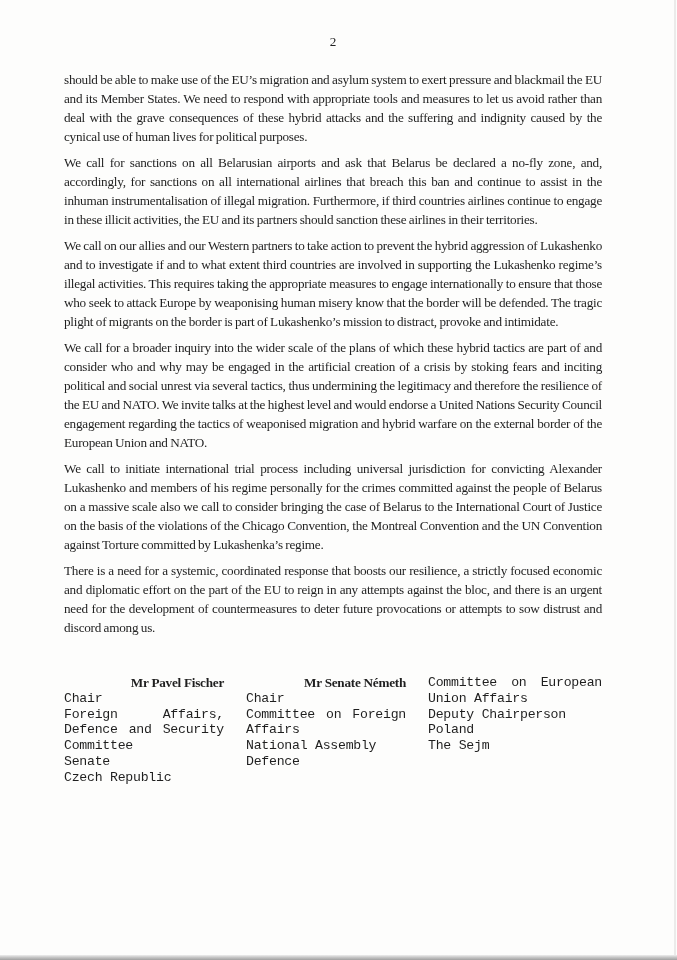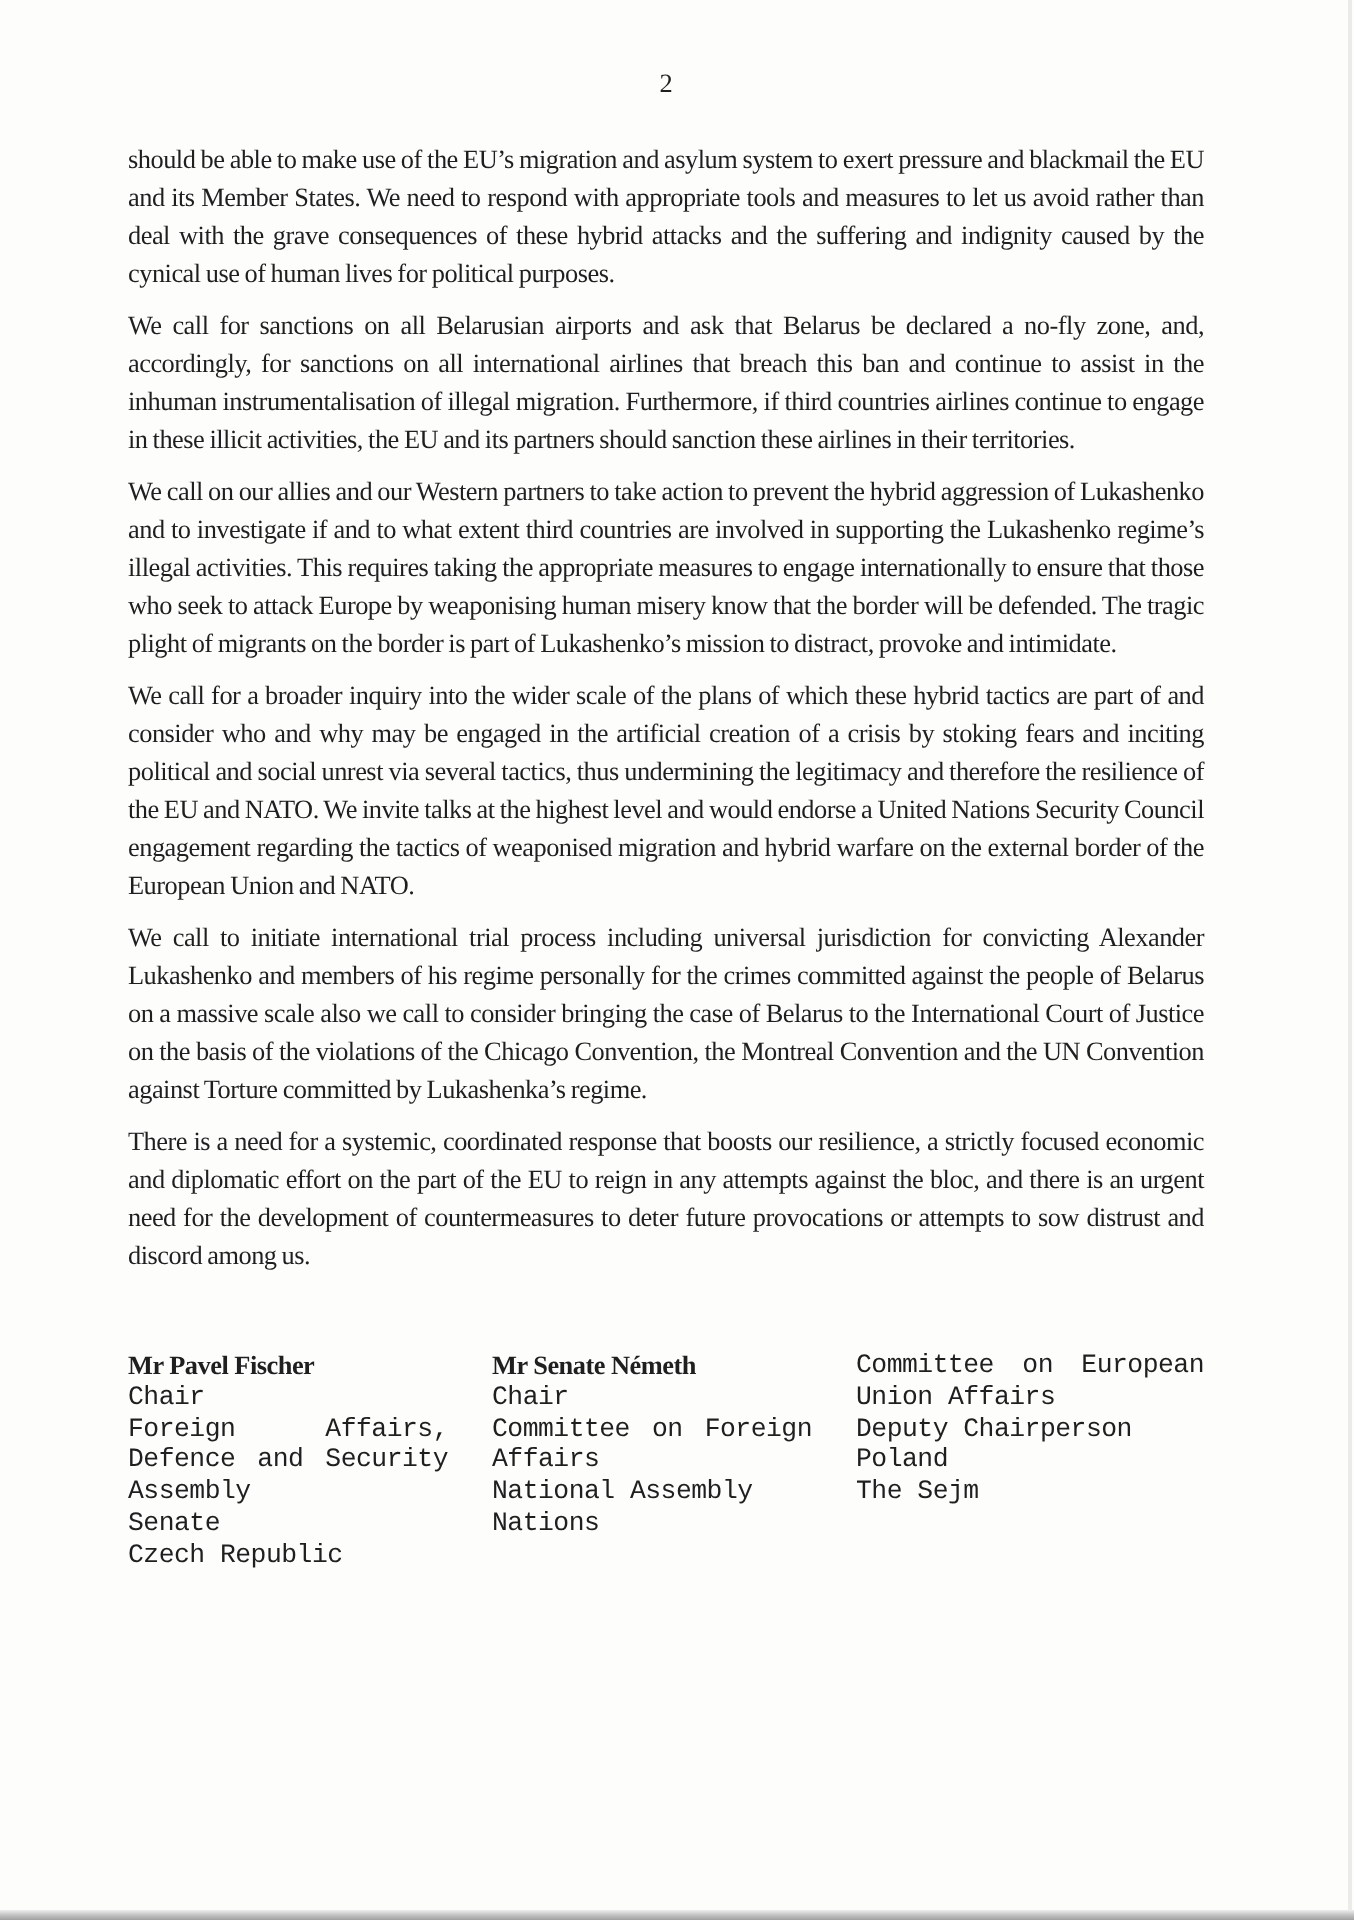--- a/index.html
+++ b/index.html
@@ -61,20 +61,21 @@
     column-gap: 22px;
     margin-top: 38px;
   }
   .sig-col {
     font-size: 13.2px;
     line-height: 15.8px;
     letter-spacing: -0.25px;
   }
   .sig-name {
     font-weight: bold;
+    text-align: right;
   }
   .sig-line {
     text-align: justify;
     font-family: Liberation Mono, monospace;
   }
 </style>
 </head>
 <body>
 
 <div class="page">
@@ -87,31 +88,31 @@
     <p class="para">We call on our allies and our Western partners to take action to prevent the hybrid aggression of Lukashenko and to investigate if and to what extent third countries are involved in supporting the Lukashenko regime’s illegal activities. This requires taking the appropriate measures to engage internationally to ensure that those who seek to attack Europe by weaponising human misery know that the border will be defended. The tragic plight of migrants on the border is part of Lukashenko’s mission to distract, provoke and intimidate.</p>
     <p class="para">We call for a broader inquiry into the wider scale of the plans of which these hybrid tactics are part of and consider who and why may be engaged in the artificial creation of a crisis by stoking fears and inciting political and social unrest via several tactics, thus undermining the legitimacy and therefore the resilience of the EU and NATO. We invite talks at the highest level and would endorse a United Nations Security Council engagement regarding the tactics of weaponised migration and hybrid warfare on the external border of the European Union and NATO.</p>
     <p class="para">We call to initiate international trial process including universal jurisdiction for convicting Alexander Lukashenko and members of his regime personally for the crimes committed against the people of Belarus on a massive scale also we call to consider bringing the case of Belarus to the International Court of Justice on the basis of the violations of the Chicago Convention, the Montreal Convention and the UN Convention against Torture committed by Lukashenka’s regime.</p>
     <p class="para">There is a need for a systemic, coordinated response that boosts our resilience, a strictly focused economic and diplomatic effort on the part of the EU to reign in any attempts against the bloc, and there is an urgent need for the development of countermeasures to deter future provocations or attempts to sow distrust and discord among us.</p>
 
     <div class="sig-block">
 
       <div class="sig-col">
         <div class="sig-name">Mr Pavel Fischer</div>
         <div class="sig-line">Chair</div>
-        <div class="sig-line">Foreign Affairs, Defence and Security Assembly</div>
+        <div class="sig-line">Foreign Affairs, Defence and Security Committee</div>
         <div class="sig-line">Senate</div>
         <div class="sig-line">Czech Republic</div>
       </div>
 
       <div class="sig-col">
         <div class="sig-name">Mr Senate Németh</div>
         <div class="sig-line">Chair</div>
         <div class="sig-line">Committee on Foreign Affairs</div>
         <div class="sig-line">National Assembly</div>
-        <div class="sig-line">Nations</div>
+        <div class="sig-line">Defence</div>
       </div>
 
       <div class="sig-col">
         <div class="sig-line">Committee on European Union Affairs</div>
         <div class="sig-line">Deputy Chairperson</div>
         <div class="sig-line">Poland</div>
         <div class="sig-line">The Sejm</div>
       </div>
 
     </div>

